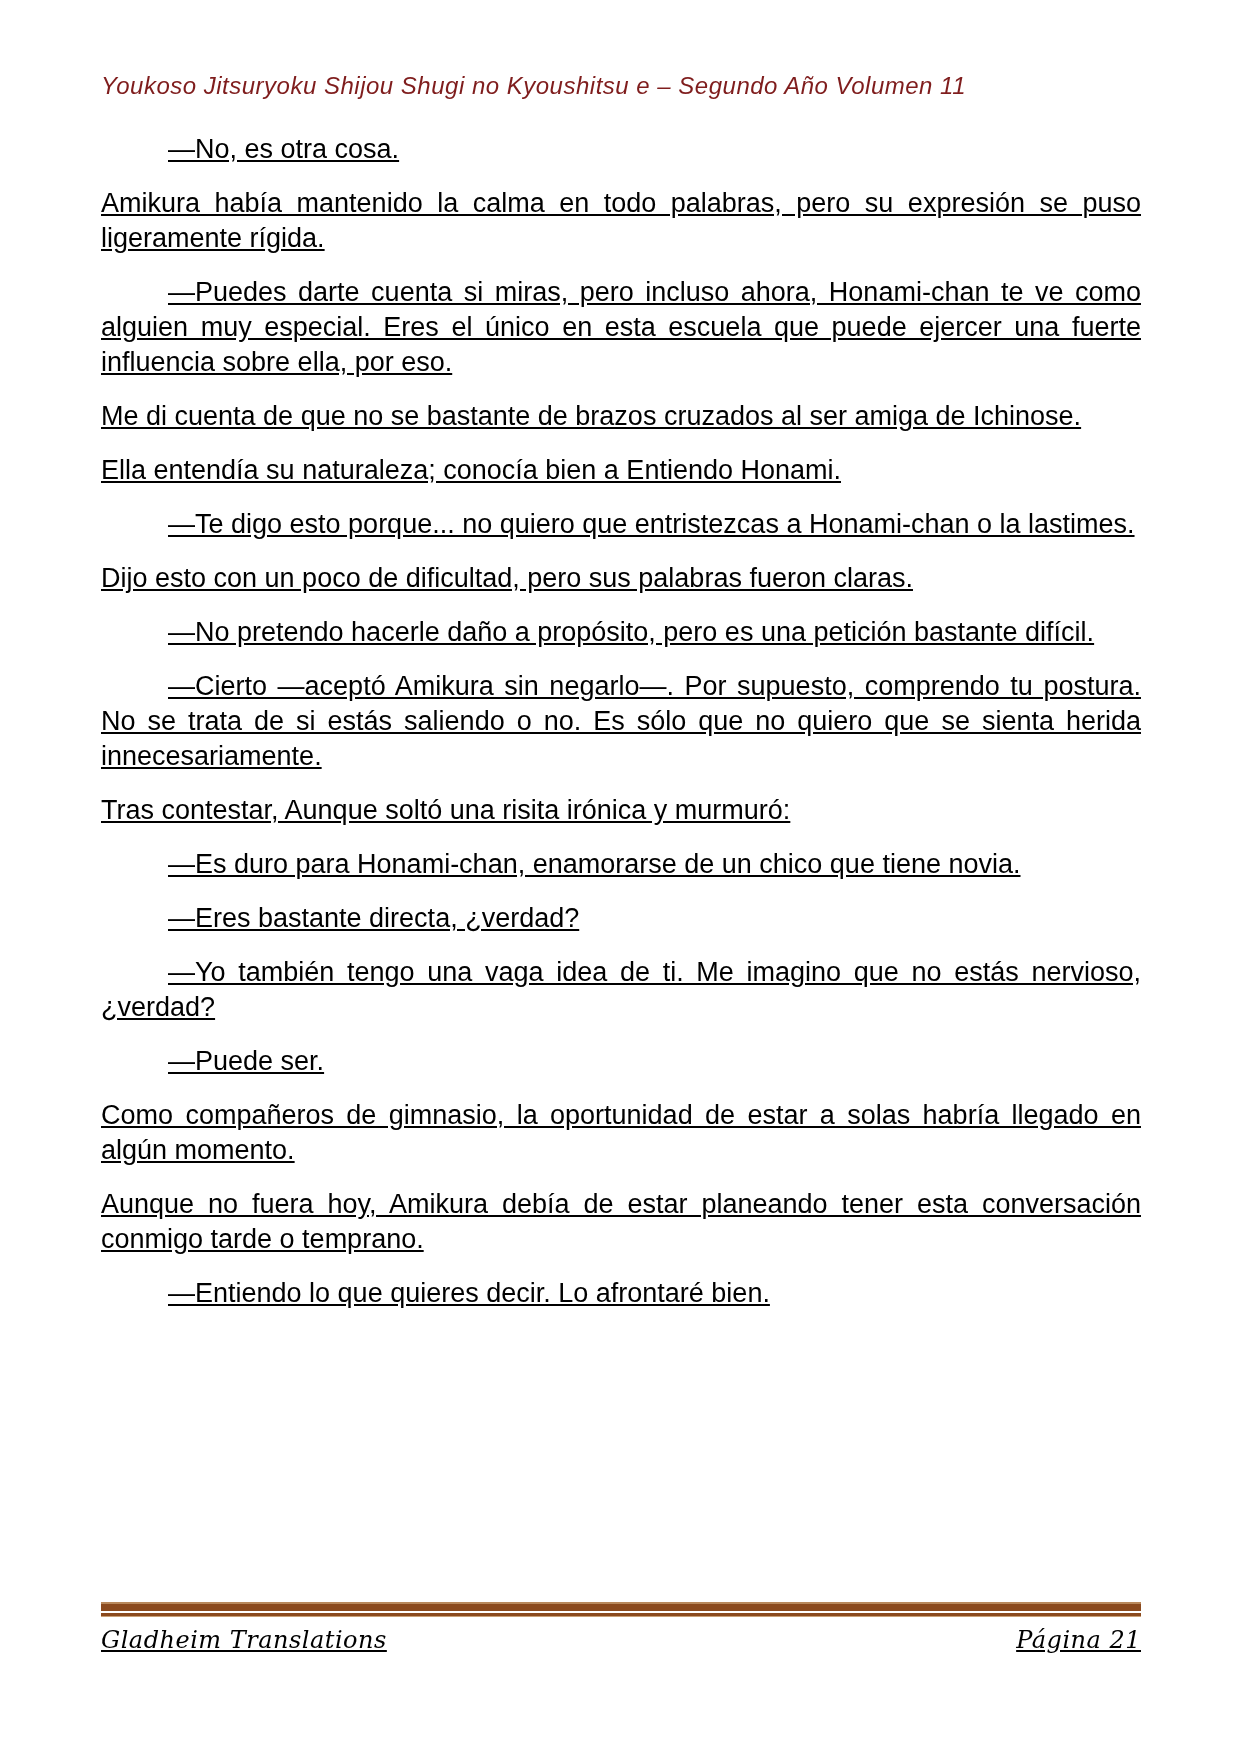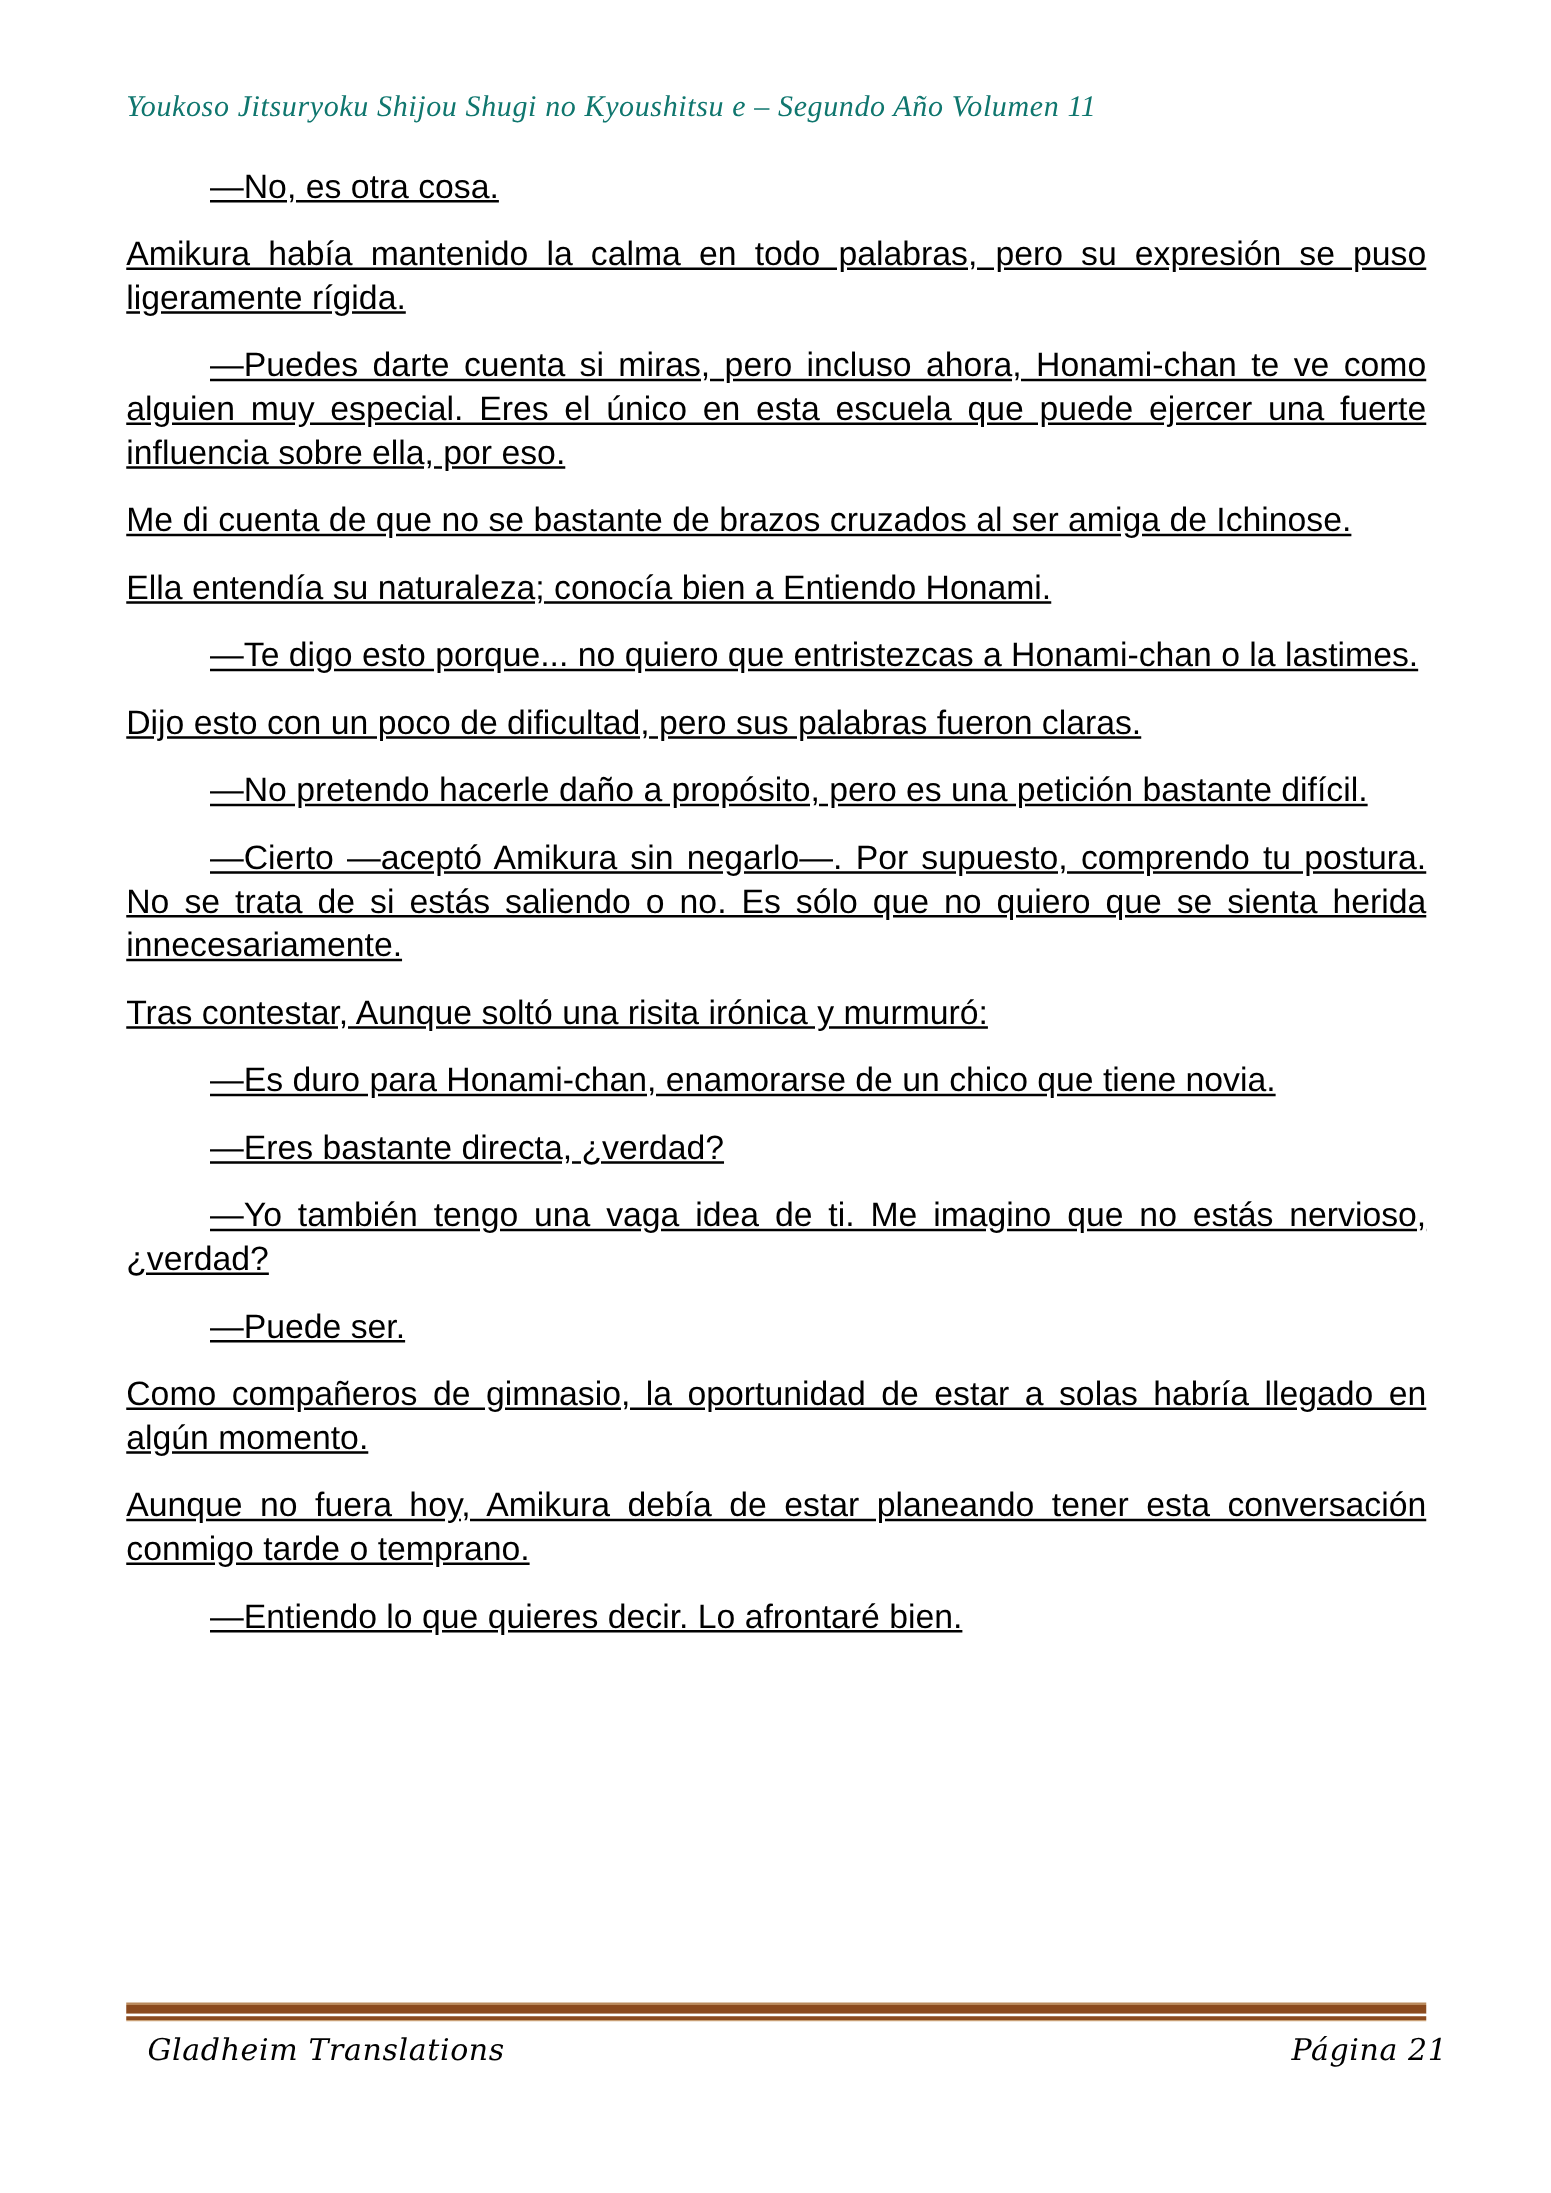--- a/index.html
+++ b/index.html
@@ -14,27 +14,27 @@
     background: #ffffff;
     color: #000000;
     overflow: hidden;
   }
   
   .doc-header {
     position: absolute;
     left: 101px;
     top: 70px;
     width: 1040px;
-    font-family: Liberation Serif, serif;
+    font-family: Liberation Sans, sans-serif;
     font-style: italic;
     font-size: 24px;
     line-height: 32px;
     letter-spacing: 0.5px;
     white-space: nowrap;
-    color: #0f766e;
+    color: #7f1d1d;
   }
   
   .doc-body {
     position: absolute;
     left: 101px;
     top: 132px;
     width: 1040px;
     font-family: "Liberation Sans", sans-serif;
     font-size: 27px;
     line-height: 35px;
@@ -56,31 +56,32 @@
     width: 1040px;
   }
   .footer-rule .l1 { height: 2px; background: #b9895c; }
   .footer-rule .l2 { height: 7px; background: #8b4a1e; }
   .footer-rule .l3 { height: 2px; background: #ffffff; }
   .footer-rule .l4 { height: 3px; background: #8b4a1e; }
   .footer-rule .l5 { height: 1px; background: #c9a076; }
   
   .doc-footer {
     position: absolute;
-    left: 118px;
+    left: 101px;
     top: 1626px;
     width: 1040px;
     display: flex;
     justify-content: space-between;
     align-items: flex-end;
     font-family: "DejaVu Serif", serif;
     font-style: italic;
     font-size: 24px;
     letter-spacing: 0.5px;
     color: #000000;
+    text-decoration: underline;
   }
 </style>
 </head>
 <body>
 
 <div class="page">
 
   <div class="doc-header">
     <span>Youkoso Jitsuryoku Shijou Shugi no Kyoushitsu e – Segundo Año Volumen 11</span>
   </div>

